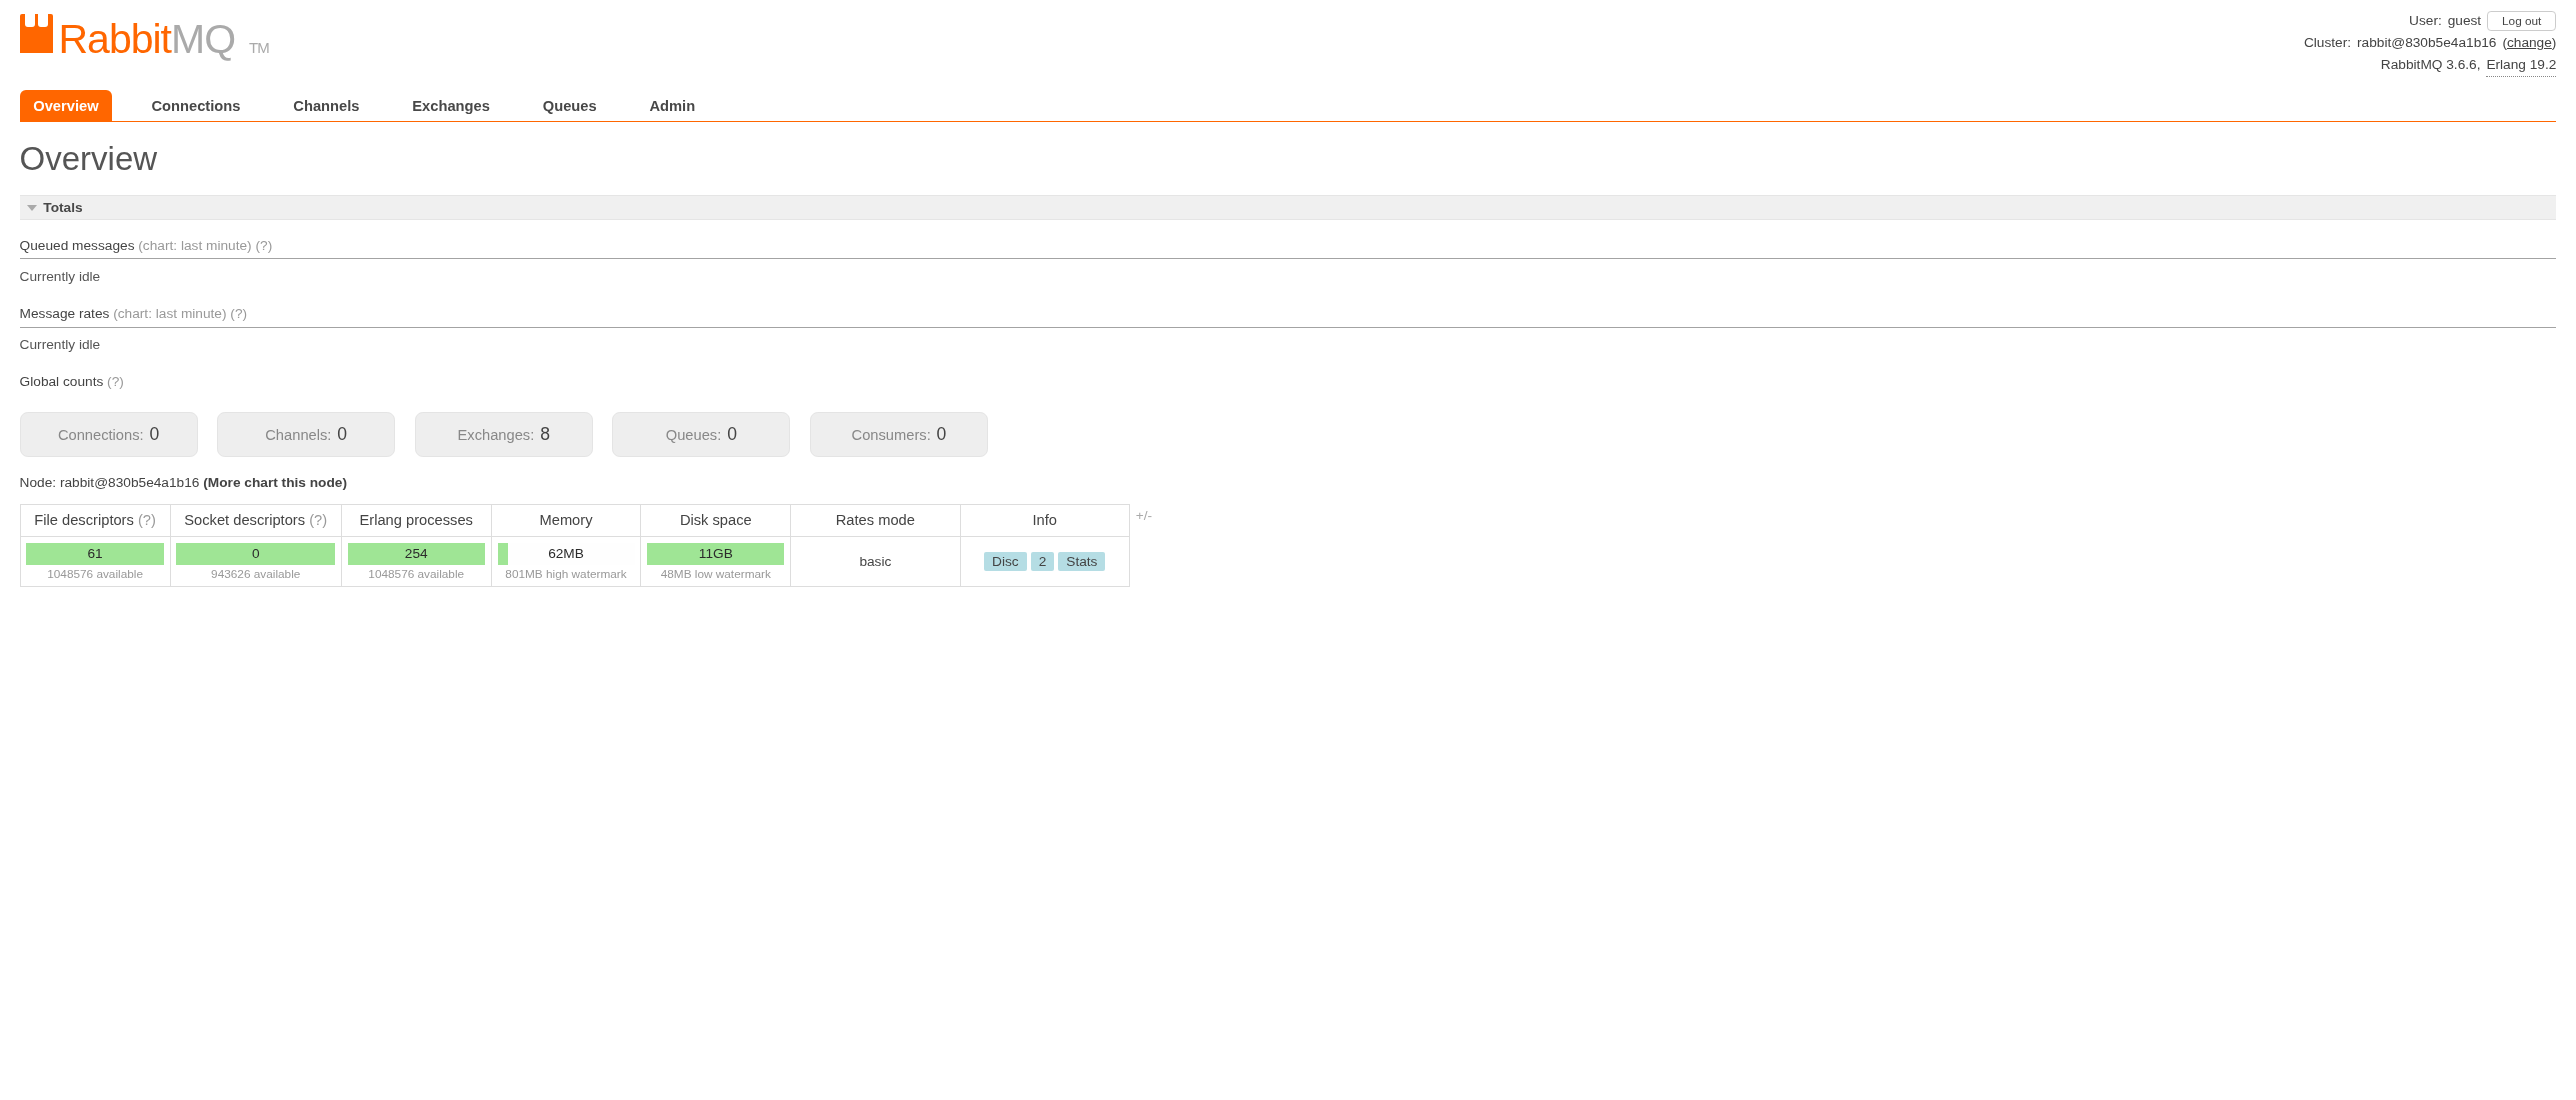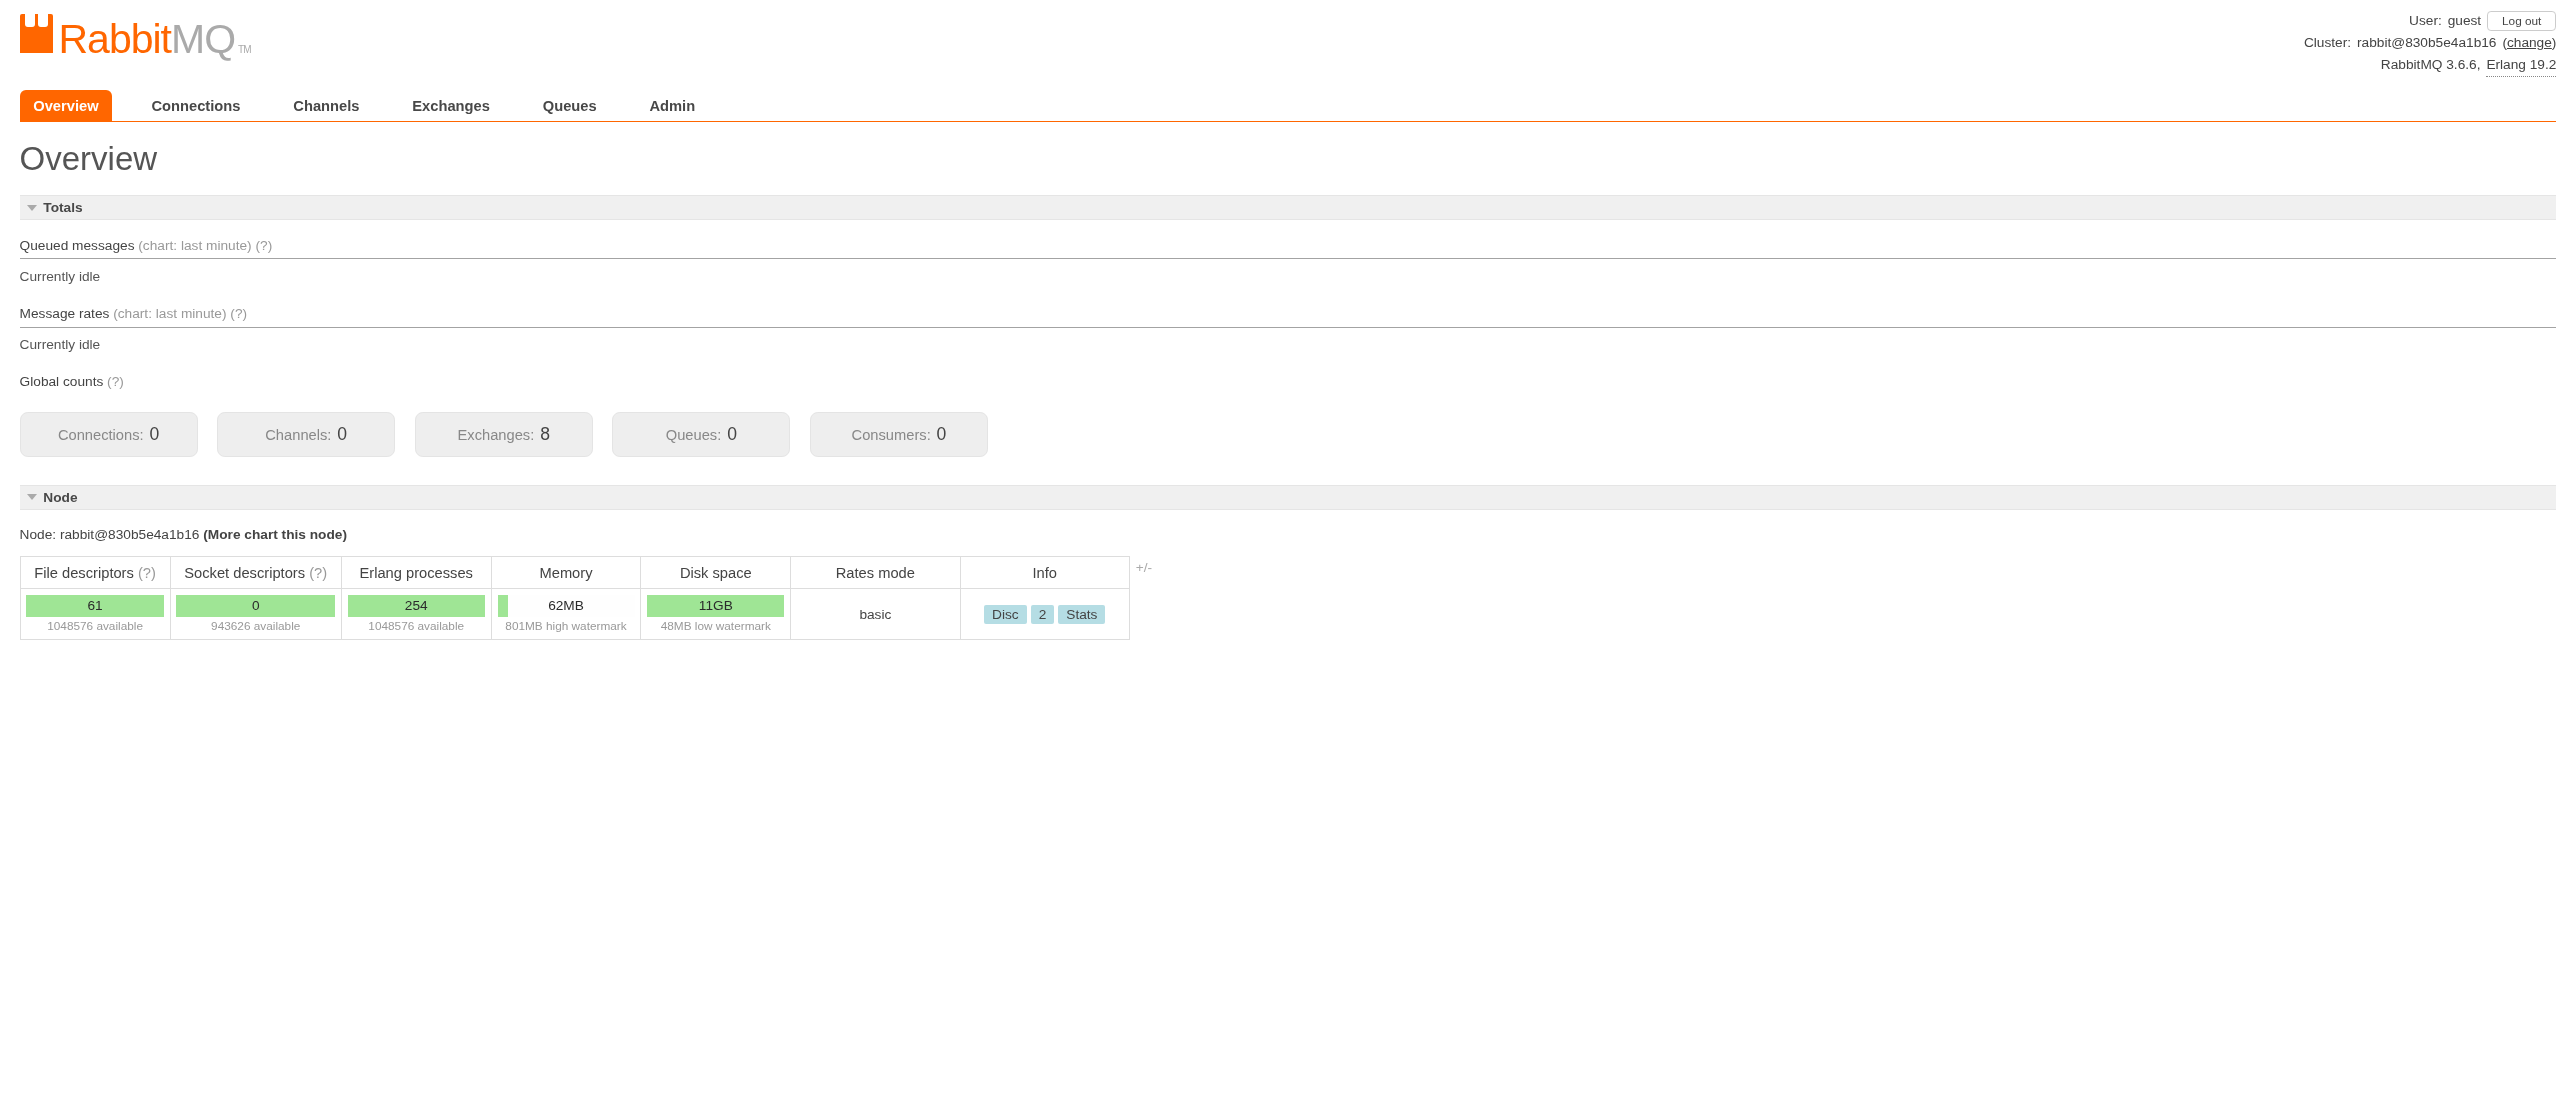--- a/index.html
+++ b/index.html
@@ -47,24 +47,24 @@
     font-size: 41px;
     font-weight: 400;
     color: #f60;
     letter-spacing: -1px;
   }
   .logo-text .mq {
     color: #aaa;
     font-weight: 300;
   }
   .logo-text .tm {
-    font-size: 10px;
+    font-size: 15px;
     color: #aaa;
     vertical-align: baseline;
-    margin-left: 3px;
+    margin-left: 14px;
   }
   .header-right {
     text-align: right;
     line-height: 1.6;
     color: #444;
   }
   .header-right .row {
     display: flex;
     justify-content: flex-end;
     align-items: center;
@@ -323,24 +323,20 @@
     <div class="count-box">
       <span>Queues:</span>
       <span class="num">0</span>
     </div>
     <div class="count-box">
       <span>Consumers:</span>
       <span class="num">0</span>
     </div>
   </div>
 
-  <div class="section-bar" style="margin-top:27.4px">
-    <span class="chevron"></span>
-    <span>Node</span>
-  </div>
 
   <div class="node-line">
     <span>Node:</span>
     <span>rabbit@830b5e4a1b16</span>
     <span class="more">(More chart this node)</span>
   </div>
 
   <div class="table-holder">
   <table class="node-table">
     <thead>

